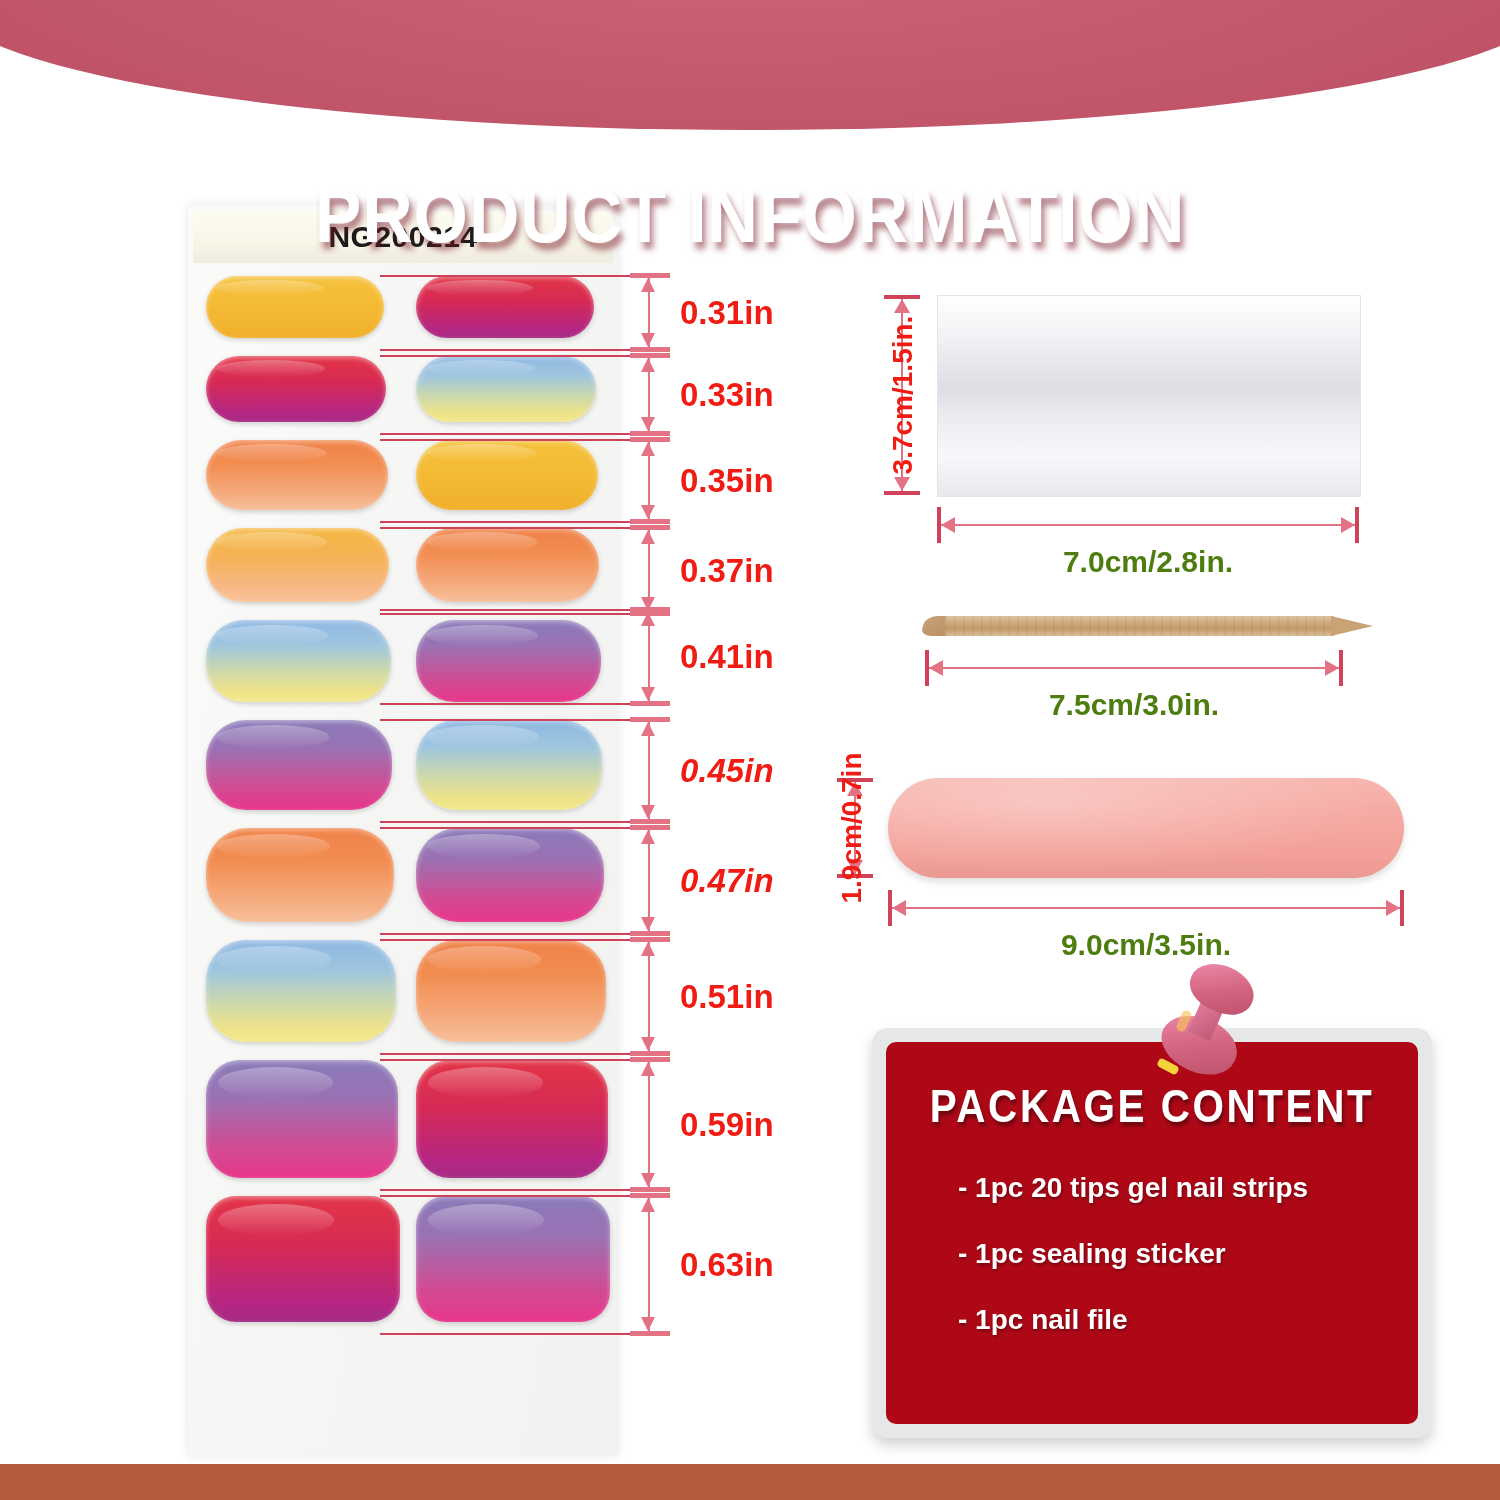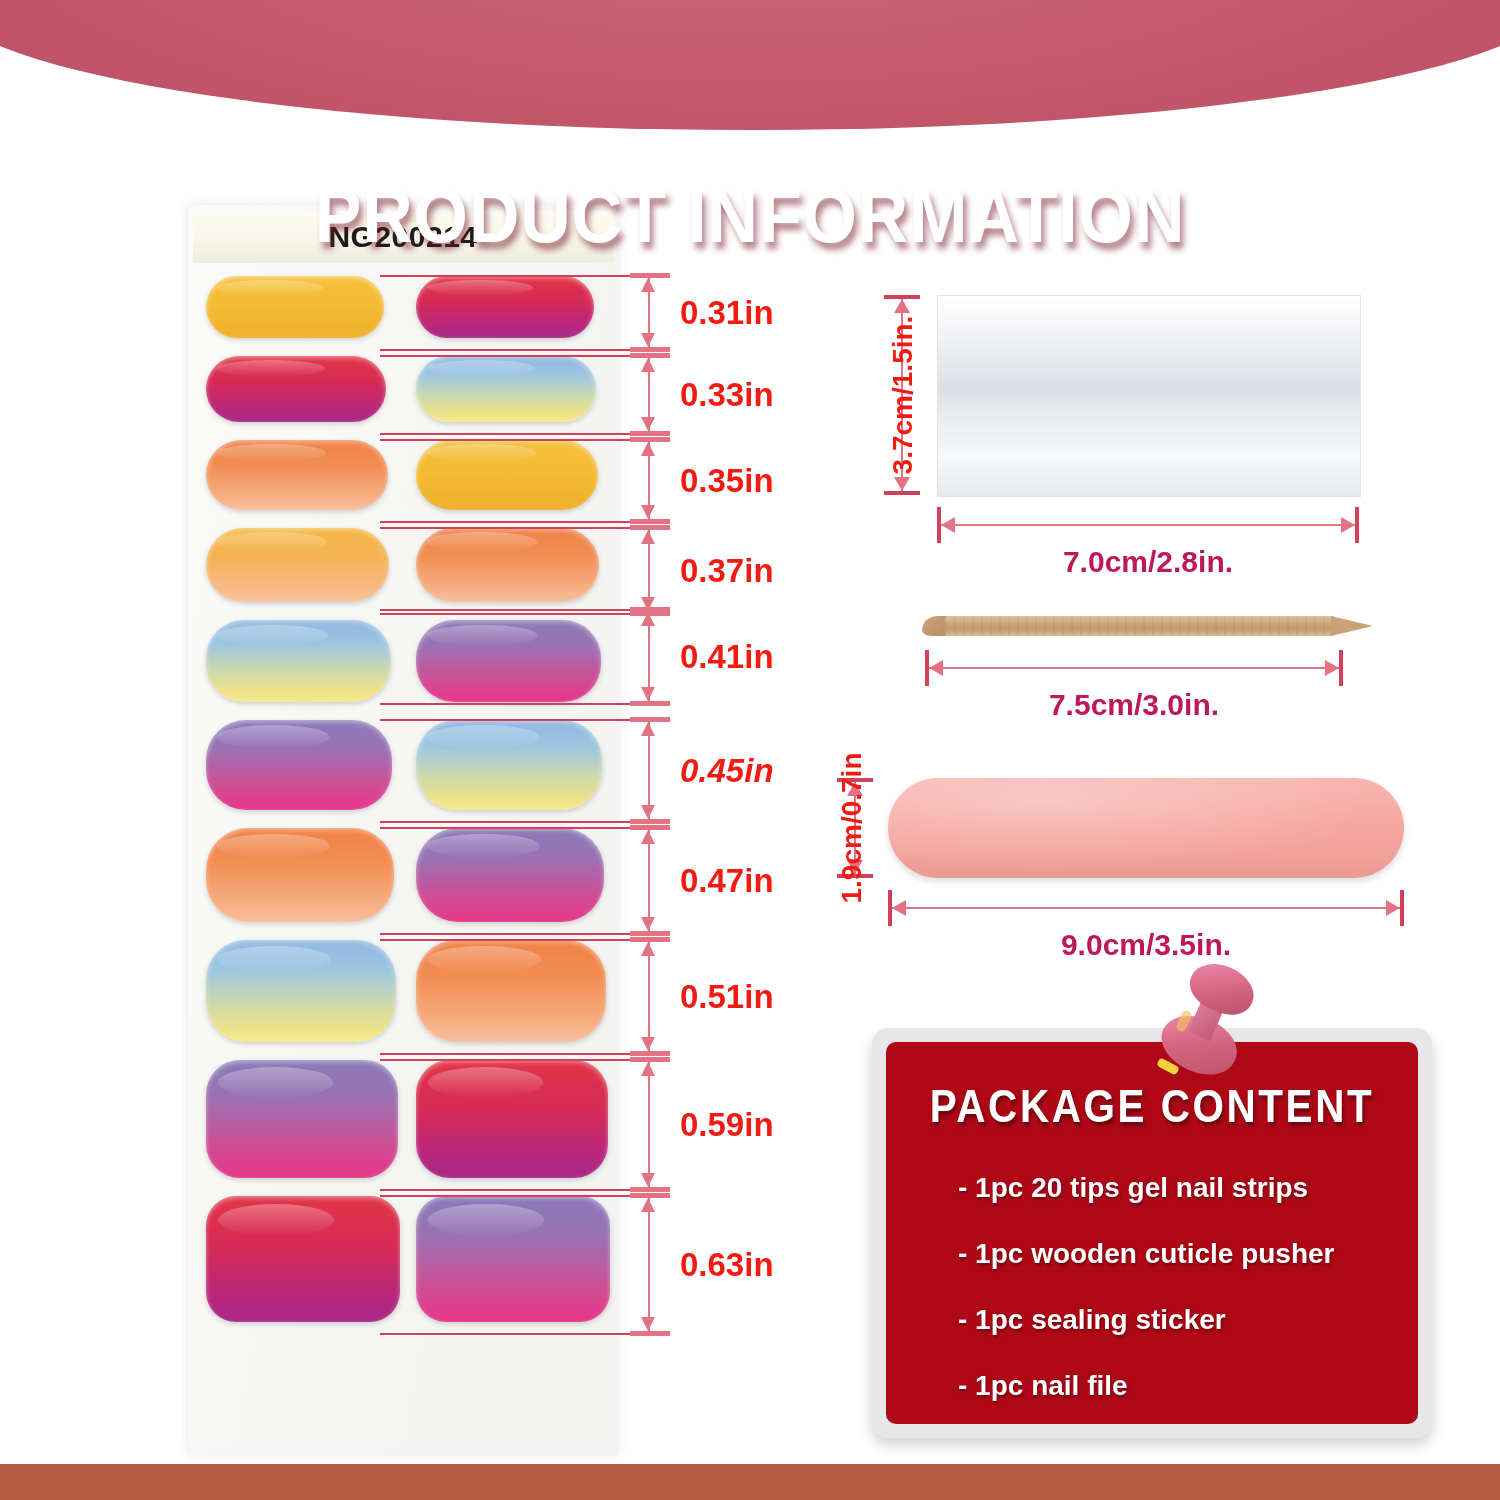--- a/index.html
+++ b/index.html
@@ -127,21 +127,21 @@
   .dim-h .endL,.dim-h .endR{position:absolute;top:2px;width:4px;height:36px;background:#CF4259;}
   .dim-h .endL{left:0;}  .dim-h .endR{right:0;}
   .dim-h .arwL,.dim-h .arwR{
     position:absolute;top:12px;width:0;height:0;
     border-top:8px solid transparent;border-bottom:8px solid transparent;
   }
   .dim-h .arwL{left:4px;border-right:14px solid #E37285;}
   .dim-h .arwR{right:4px;border-left:14px solid #E37285;}
   .dim-h .htext{
     position:absolute;left:0;right:0;top:40px;text-align:center;
-    color:#be185d;font-size:30px;font-weight:700;white-space:nowrap;
+    color:#4d7c0f;font-size:30px;font-weight:700;white-space:nowrap;
   }
 
   .dim-v{position:absolute;width:40px;}
   .dim-v .vline{position:absolute;top:0;bottom:0;left:19px;width:2px;background:#E37285;}
   .dim-v .endT,.dim-v .endB{position:absolute;left:2px;width:36px;height:4px;background:#CF4259;}
   .dim-v .endT{top:0;} .dim-v .endB{bottom:0;}
   .dim-v .arwT,.dim-v .arwB{
     position:absolute;left:12px;width:0;height:0;
     border-left:8px solid transparent;border-right:8px solid transparent;
   }
@@ -357,21 +357,21 @@
       <div class="rowdim" style="top: 450px; height: 108px; font-style: italic;">
         <div class="ext-line" style="top: 2px;"></div>
         <div class="ext-line" style="top: 104px;"></div>
         <div class="dimbar" style="top: 4px; height: 98px;"></div>
         <div class="dtick" style="top: 0px;"></div>
         <div class="dtick" style="top: 102px;"></div>
         <div class="dup" style="top: 5px;"></div>
         <div class="ddn" style="top: 88px;"></div>
         <div class="dlabel" style="top: 54px;">0.45in</div>
       </div>
-      <div class="rowdim" style="top: 558px; height: 112px;">
+      <div class="rowdim" style="top: 558px; height: 112px; font-style: italic;">
         <div class="ext-line" style="top: 2px;"></div>
         <div class="ext-line" style="top: 108px;"></div>
         <div class="dimbar" style="top: 4px; height: 102px;"></div>
         <div class="dtick" style="top: 0px;"></div>
         <div class="dtick" style="top: 106px;"></div>
         <div class="dup" style="top: 5px;"></div>
         <div class="ddn" style="top: 92px;"></div>
         <div class="dlabel" style="top: 56px;">0.47in</div>
       </div>
       <div class="rowdim" style="top: 670px; height: 120px;">
@@ -455,21 +455,20 @@
   <div class="arwL"></div>
   <div class="arwR"></div>
   <span class="htext">9.0cm/3.5in.</span>
 </div>
 
 <div id="package-card">
   <div id="package-inner">
     <div id="package-title">PACKAGE  CONTENT</div>
     <ul id="package-list">
         <li>- 1pc 20 tips gel nail strips</li>
-        <li>- 1pc wooden cuticle pusher</li>
         <li>- 1pc sealing sticker</li>
         <li>- 1pc nail file</li>
       </ul>
   </div>
   <div id="push-pin">
     <div id="pin-needle"></div>
     <div id="pin-base"></div>
     <div id="pin-shine"></div>
     <div id="pin-neck"></div>
     <div id="pin-head"></div>

